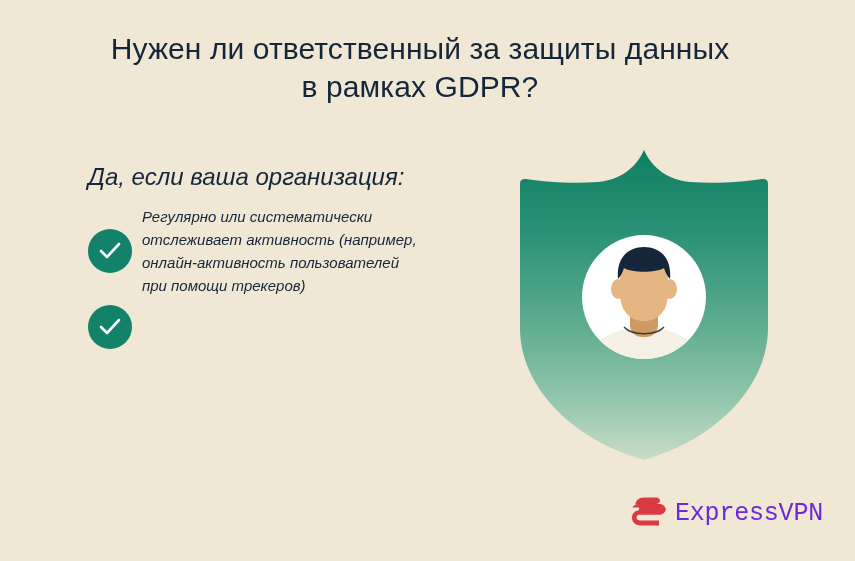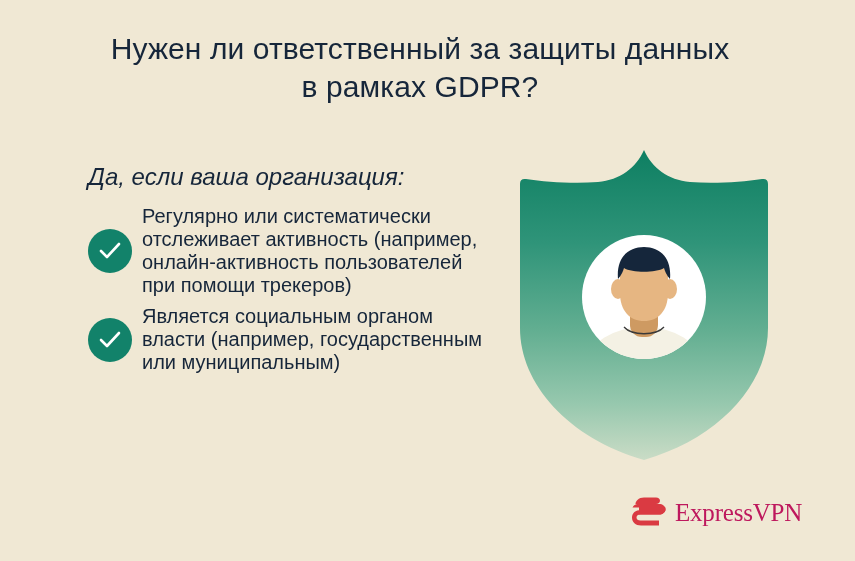--- a/index.html
+++ b/index.html
@@ -69,24 +69,25 @@
     background: #12826A;
     position: relative;
     margin-right: 10px;
   }
   .check-circle svg {
     position: absolute;
     left: 11px;
     top: 13px;
   }
   .check-text {
-    font-size: 20px;
+    font-size: 15px;
     line-height: 23px;
     color: #16263A;
     white-space: pre-line;
+    font-style: italic;
   }
 
   
   .shield-wrap {
     position: absolute;
     left: 516px;
     top: 146px;
     width: 256px;
     height: 318px;
   }
@@ -111,23 +112,23 @@
     position: absolute;
     left: 632px;
     top: 496px;
     display: flex;
     align-items: center;
   }
   .logo-mark {
     margin-right: 9px;
   }
   .logo-text {
-    font-family: Liberation Serif, serif;
+    font-family: Liberation Mono, monospace;
     font-size: 25px;
-    color: #be185d;
+    color: #6d28d9;
     letter-spacing: -0.2px;
   }
 </style>
 </head>
 <body>
 
 <div class="canvas">
 
   <div class="title">Нужен ли ответственный за защиты данных в рамках GDPR?</div>
 
@@ -147,23 +148,20 @@
 при помощи трекеров)</div>
     </div>
 
 
     <div class="check-item">
       <div class="check-circle">
         <svg width="22" height="18" viewBox="0 0 22 18">
           <path d="M2 9 L8 15 L20 2" stroke="#FFFFFF" stroke-width="2.6" fill="none" stroke-linecap="round" stroke-linejoin="round"></path>
         </svg>
       </div>
-      <div class="check-text">Является социальным органом
-власти (например, государственным
-или муниципальным)</div>
     </div>
 
   </div>
 
   <div class="shield-wrap">
     <svg class="shield-svg" width="256" height="318" viewBox="0 0 256 318">
       <defs>
         <linearGradient id="shieldGrad" x1="0" y1="0" x2="0" y2="1">
           <stop offset="0%" stop-color="#0E7F62"></stop>
           <stop offset="30%" stop-color="#2F9479"></stop>

